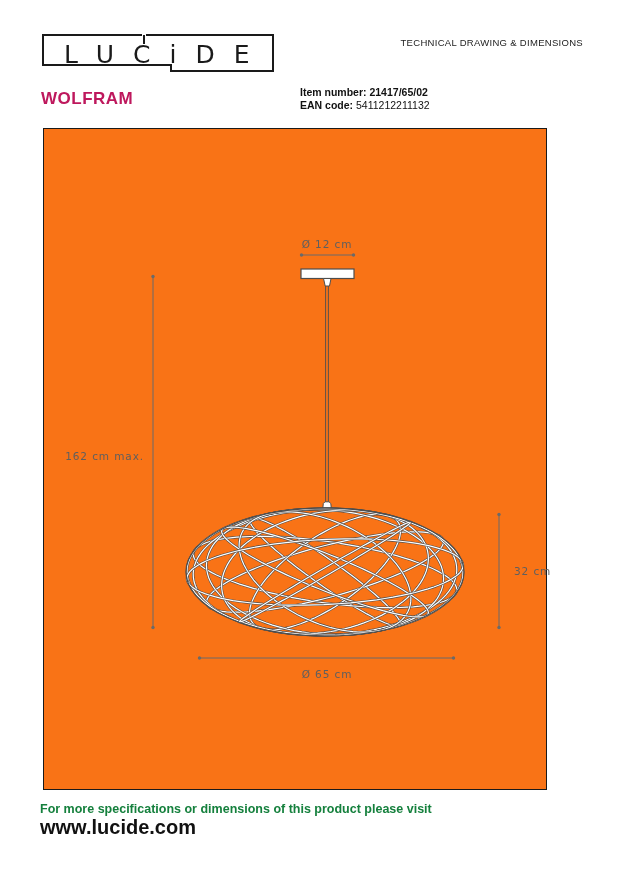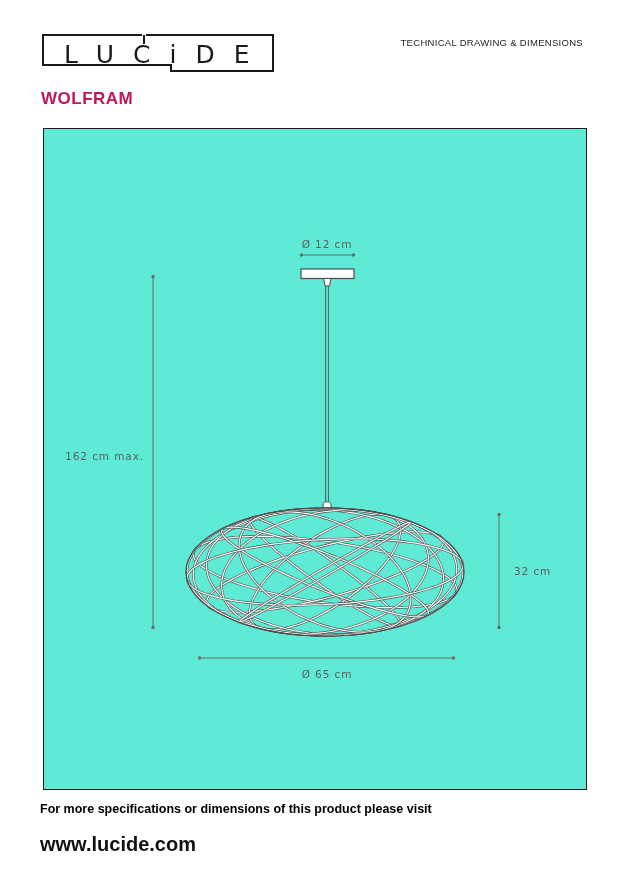--- a/index.html
+++ b/index.html
@@ -9,43 +9,53 @@
   
   .logo{position:absolute;left:42px;top:34px;width:232px;height:38px;}
   .product-name{position:absolute;left:41px;top:89px;font-size:17px;font-weight:700;letter-spacing:.5px;color:#be185d;}
   .doc-title{position:absolute;right:37px;top:37px;font-size:9.5px;letter-spacing:.3px;color:#222;text-align:right;}
   .meta{position:absolute;left:300px;top:86px;font-size:10.5px;line-height:13px;color:#111;}
   .meta .lbl{font-weight:700;}
   .meta .val-bold{font-weight:700;}
   .meta .val{font-weight:400;}
 
   
-  .frame{position:absolute;left:43px;top:128px;width:544px;height:662px;border:1.5px solid #1a1a1a;box-sizing:border-box;background:#5eead4;text-align:center;}
+  .frame{position:absolute;left:43px;top:128px;width:504px;height:662px;border:1.5px solid #1a1a1a;box-sizing:border-box;background:#f97316;text-align:center;}
   .frame svg{display:block;}
   .dim-text{font-family:"DejaVu Sans",sans-serif;font-size:10.5px;fill:#5f5f5f;letter-spacing:.9px;}
 
   
   .footer{position:absolute;left:40px;top:802px;}
-  .footer .note{font-size:12.5px;font-weight:700;color:#000000;}
-  .footer .url{font-size:20px;font-weight:700;color:#111;margin-top:17px;}
+  .footer .note{font-size:12.5px;font-weight:700;color:#15803d;}
+  .footer .url{font-size:20px;font-weight:700;color:#111;margin-top:0;}
 </style>
 </head>
 <body>
 
 <div class="page">
 
   <svg class="logo" viewBox="0 0 232 38">
     <path d="M100,1 H1 V31 H129 V37 H231 V1 H104" fill="none" stroke="#1a1a1a" stroke-width="2"></path>
     <path d="M102,1 V10" fill="none" stroke="#1a1a1a" stroke-width="2"></path>
     <text x="22" y="29" font-family="DejaVu Sans" font-size="25" letter-spacing="19" fill="#1a1a1a">LUCiDE</text>
   </svg>
 
   <div class="product-name">WOLFRAM</div>
   <div class="doc-title">TECHNICAL DRAWING &amp; DIMENSIONS</div>
 
+  <div class="meta">
+    <div>
+      <span class="lbl">Item number:</span>
+      <span class="val-bold">21417/65/02</span>
+    </div>
+    <div>
+      <span class="lbl">EAN code:</span>
+      <span class="val">5411212211132</span>
+    </div>
+  </div>
 
   <div class="frame">
     <svg width="541" height="659" viewBox="0 0 541 659">
 
       <g stroke="#6a6a6a">
         <text class="dim-text" x="283" y="119" text-anchor="middle" stroke="none">Ø 12 cm</text>
         <line x1="258" y1="126" x2="309" y2="126" stroke-width="1"></line>
         <circle cx="257.5" cy="126" r="1.7" fill="#6a6a6a" stroke="none"></circle>
         <circle cx="309.5" cy="126" r="1.7" fill="#6a6a6a" stroke="none"></circle>
       </g>

